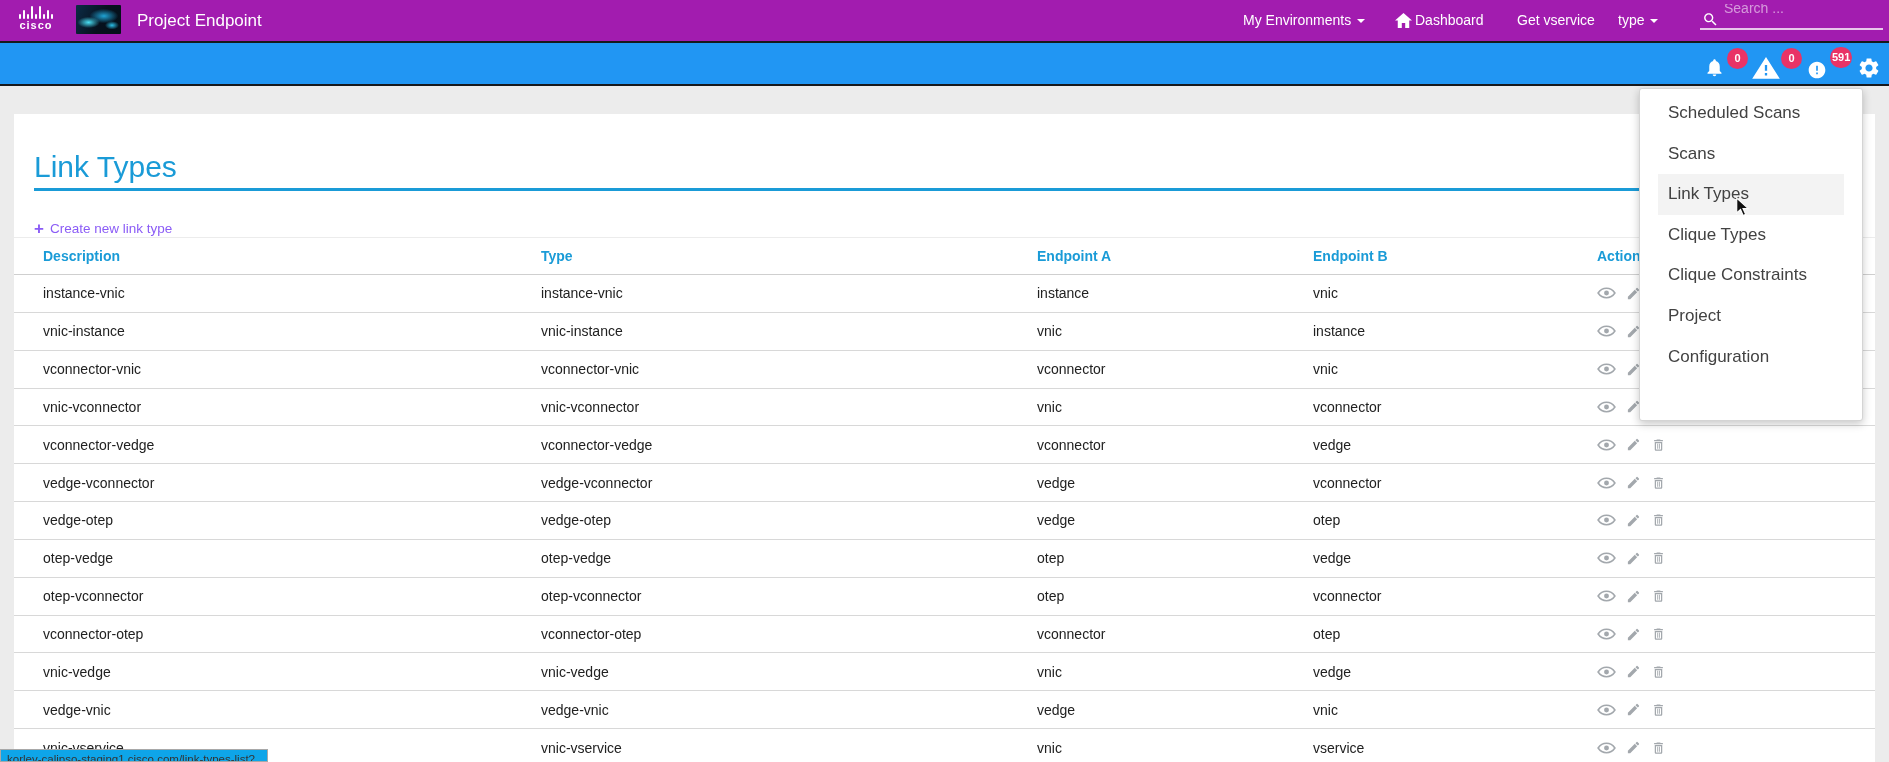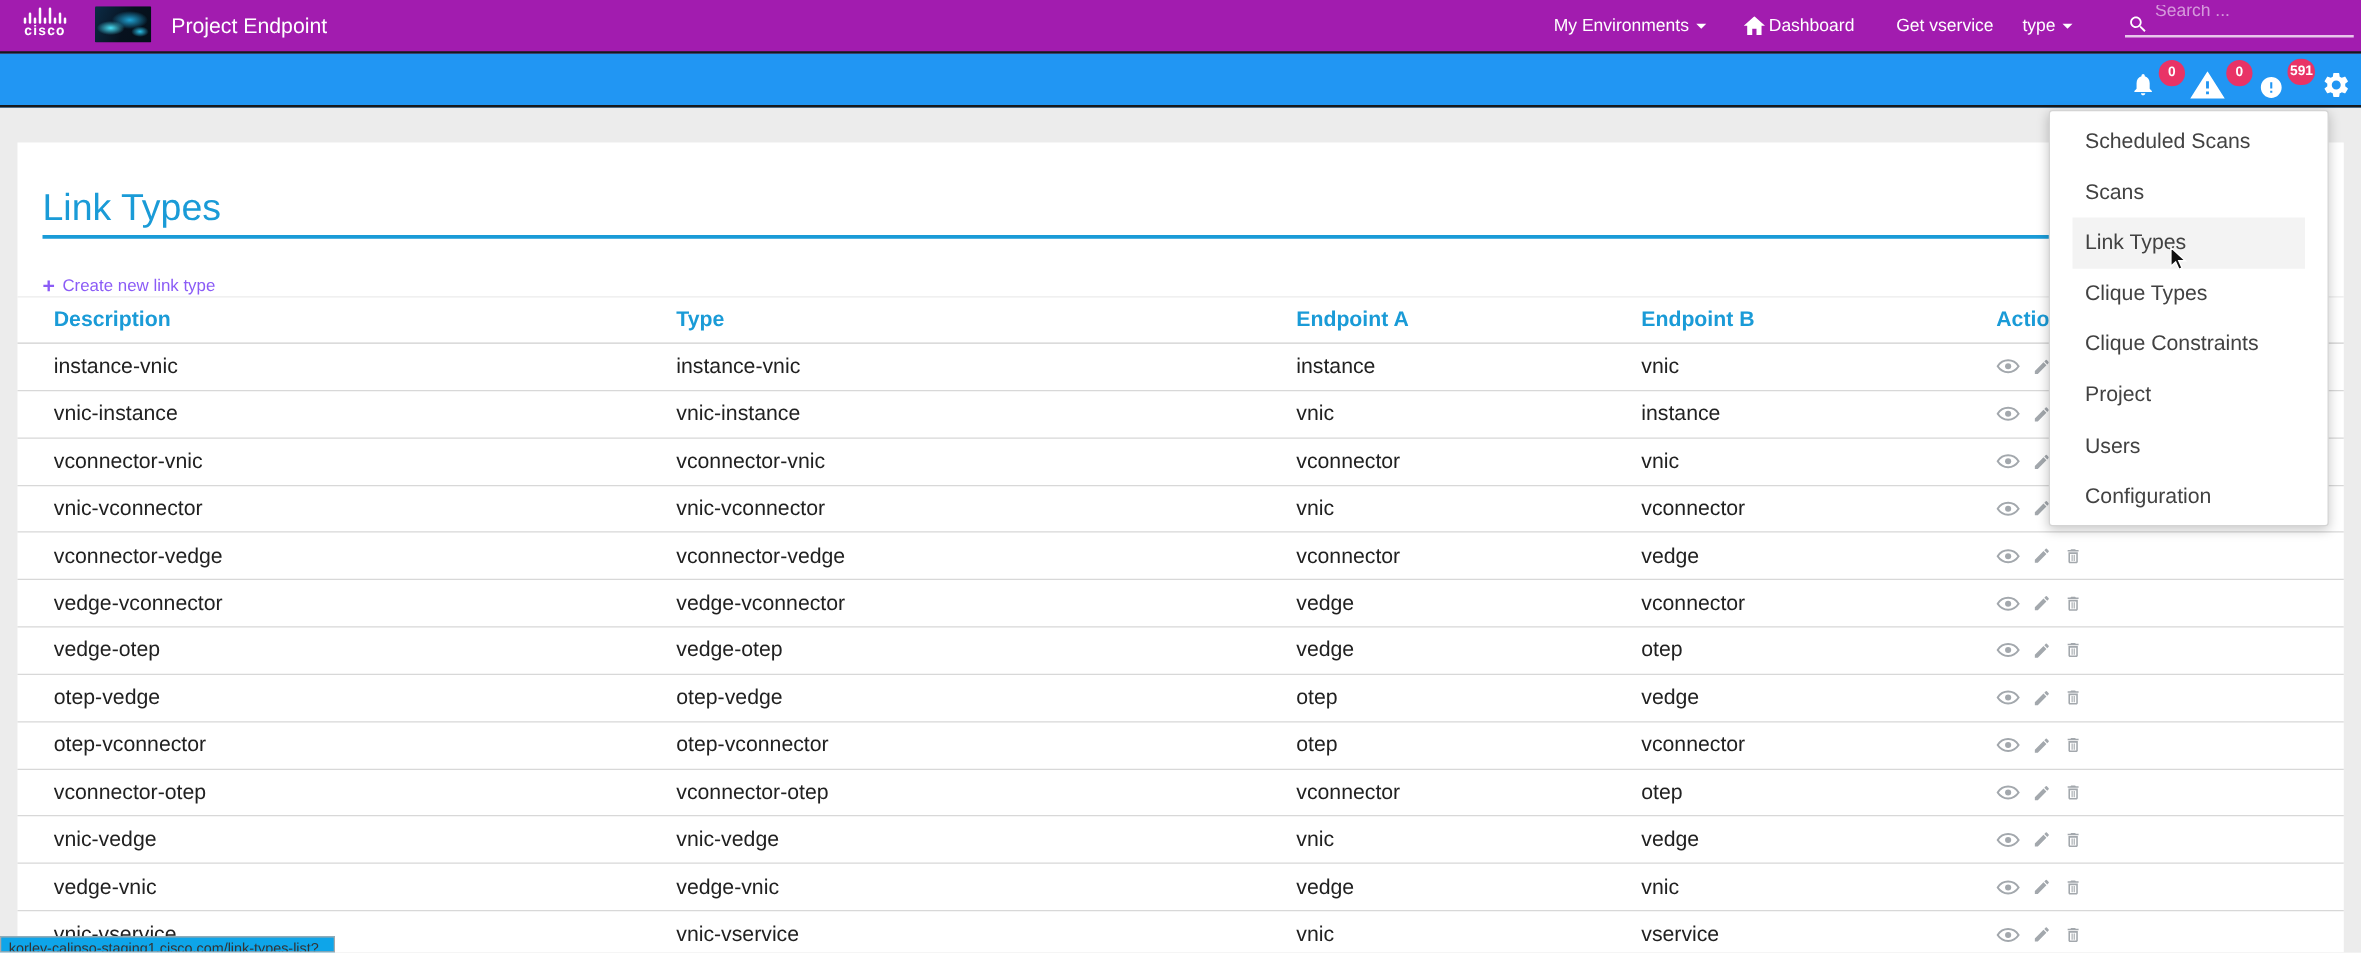--- a/index.html
+++ b/index.html
@@ -38,21 +38,21 @@
     line-height:21px;text-align:center;font-size:11px;font-weight:bold;padding:0 2px;box-sizing:border-box;z-index:2;}
   
   .main{position:absolute;top:86px;left:0;right:0;bottom:0;background:#ececec;}
   .card{position:absolute;left:14px;right:14px;top:28px;bottom:0;background:#fff;}
   .page-title{position:absolute;left:20px;top:36px;margin:0;font-size:30px;font-weight:400;color:#1a9bd7;}
   .title-rule{position:absolute;left:20px;right:16px;top:74px;height:3px;background:#1a9bd7;}
   .create-link{position:absolute;left:20px;top:105px;font-size:13.5px;color:#8b5cf6;cursor:pointer;}
   .create-link .plus{font-size:17px;font-weight:bold;margin-right:6px;vertical-align:-1px;}
   .ltable{position:absolute;left:0;right:0;top:123px;border-top:1px solid #ececec;}
   .trow{display:grid;grid-template-columns:498px 496px 276px 284px 1fr;align-items:center;
-    padding:0 10px 0 29px;height:36.85px;border-bottom:1px solid #d8d8d8;font-size:17px;color:#212121;}
+    padding:0 10px 0 29px;height:36.85px;border-bottom:1px solid #d8d8d8;font-size:14px;color:#212121;}
   .trow.head{height:36px;border-bottom:1px solid #cfcfcf;}
   .trow.head span{color:#1a9bd7;font-weight:bold;cursor:pointer;}
   .acell{display:flex;align-items:center;gap:10px;}
   .acell svg{cursor:pointer;}
   
   .dropdown{position:absolute;left:1639px;top:88px;width:224px;height:333px;background:#fff;
     border:1px solid #d4d4d4;border-radius:3px;box-shadow:0 3px 9px rgba(0,0,0,.22);z-index:40;
     padding:4px 18px;box-sizing:border-box;}
   .dd-item{height:40.6px;line-height:40.6px;padding:0 10px;font-size:17px;color:#424242;cursor:pointer;white-space:nowrap;}
   .dd-item.active{background:#f3f3f3;}
@@ -378,21 +378,20 @@
   </div>
 </div>
 
 <div class="dropdown" id="settingsMenu">
     <div class="dd-item">Scheduled Scans</div>
     <div class="dd-item">Scans</div>
     <div class="dd-item active">Link Types</div>
     <div class="dd-item">Clique Types</div>
     <div class="dd-item">Clique Constraints</div>
     <div class="dd-item">Project</div>
-    <div class="dd-item">Users</div>
     <div class="dd-item">Configuration</div>
   </div>
 
 <svg class="cursor" width="15" height="20" viewBox="0 0 13 19">
     <path d="M1 1 L1 15.2 L4.6 11.9 L7.1 17.6 L9.5 16.5 L7 11 L12 11 Z" fill="#111" stroke="#fff" stroke-width="1.1"></path>
   </svg>
 
 <div class="status-url">korlev-calipso-staging1.cisco.com/link-types-list?</div>
 
 </body></html>

